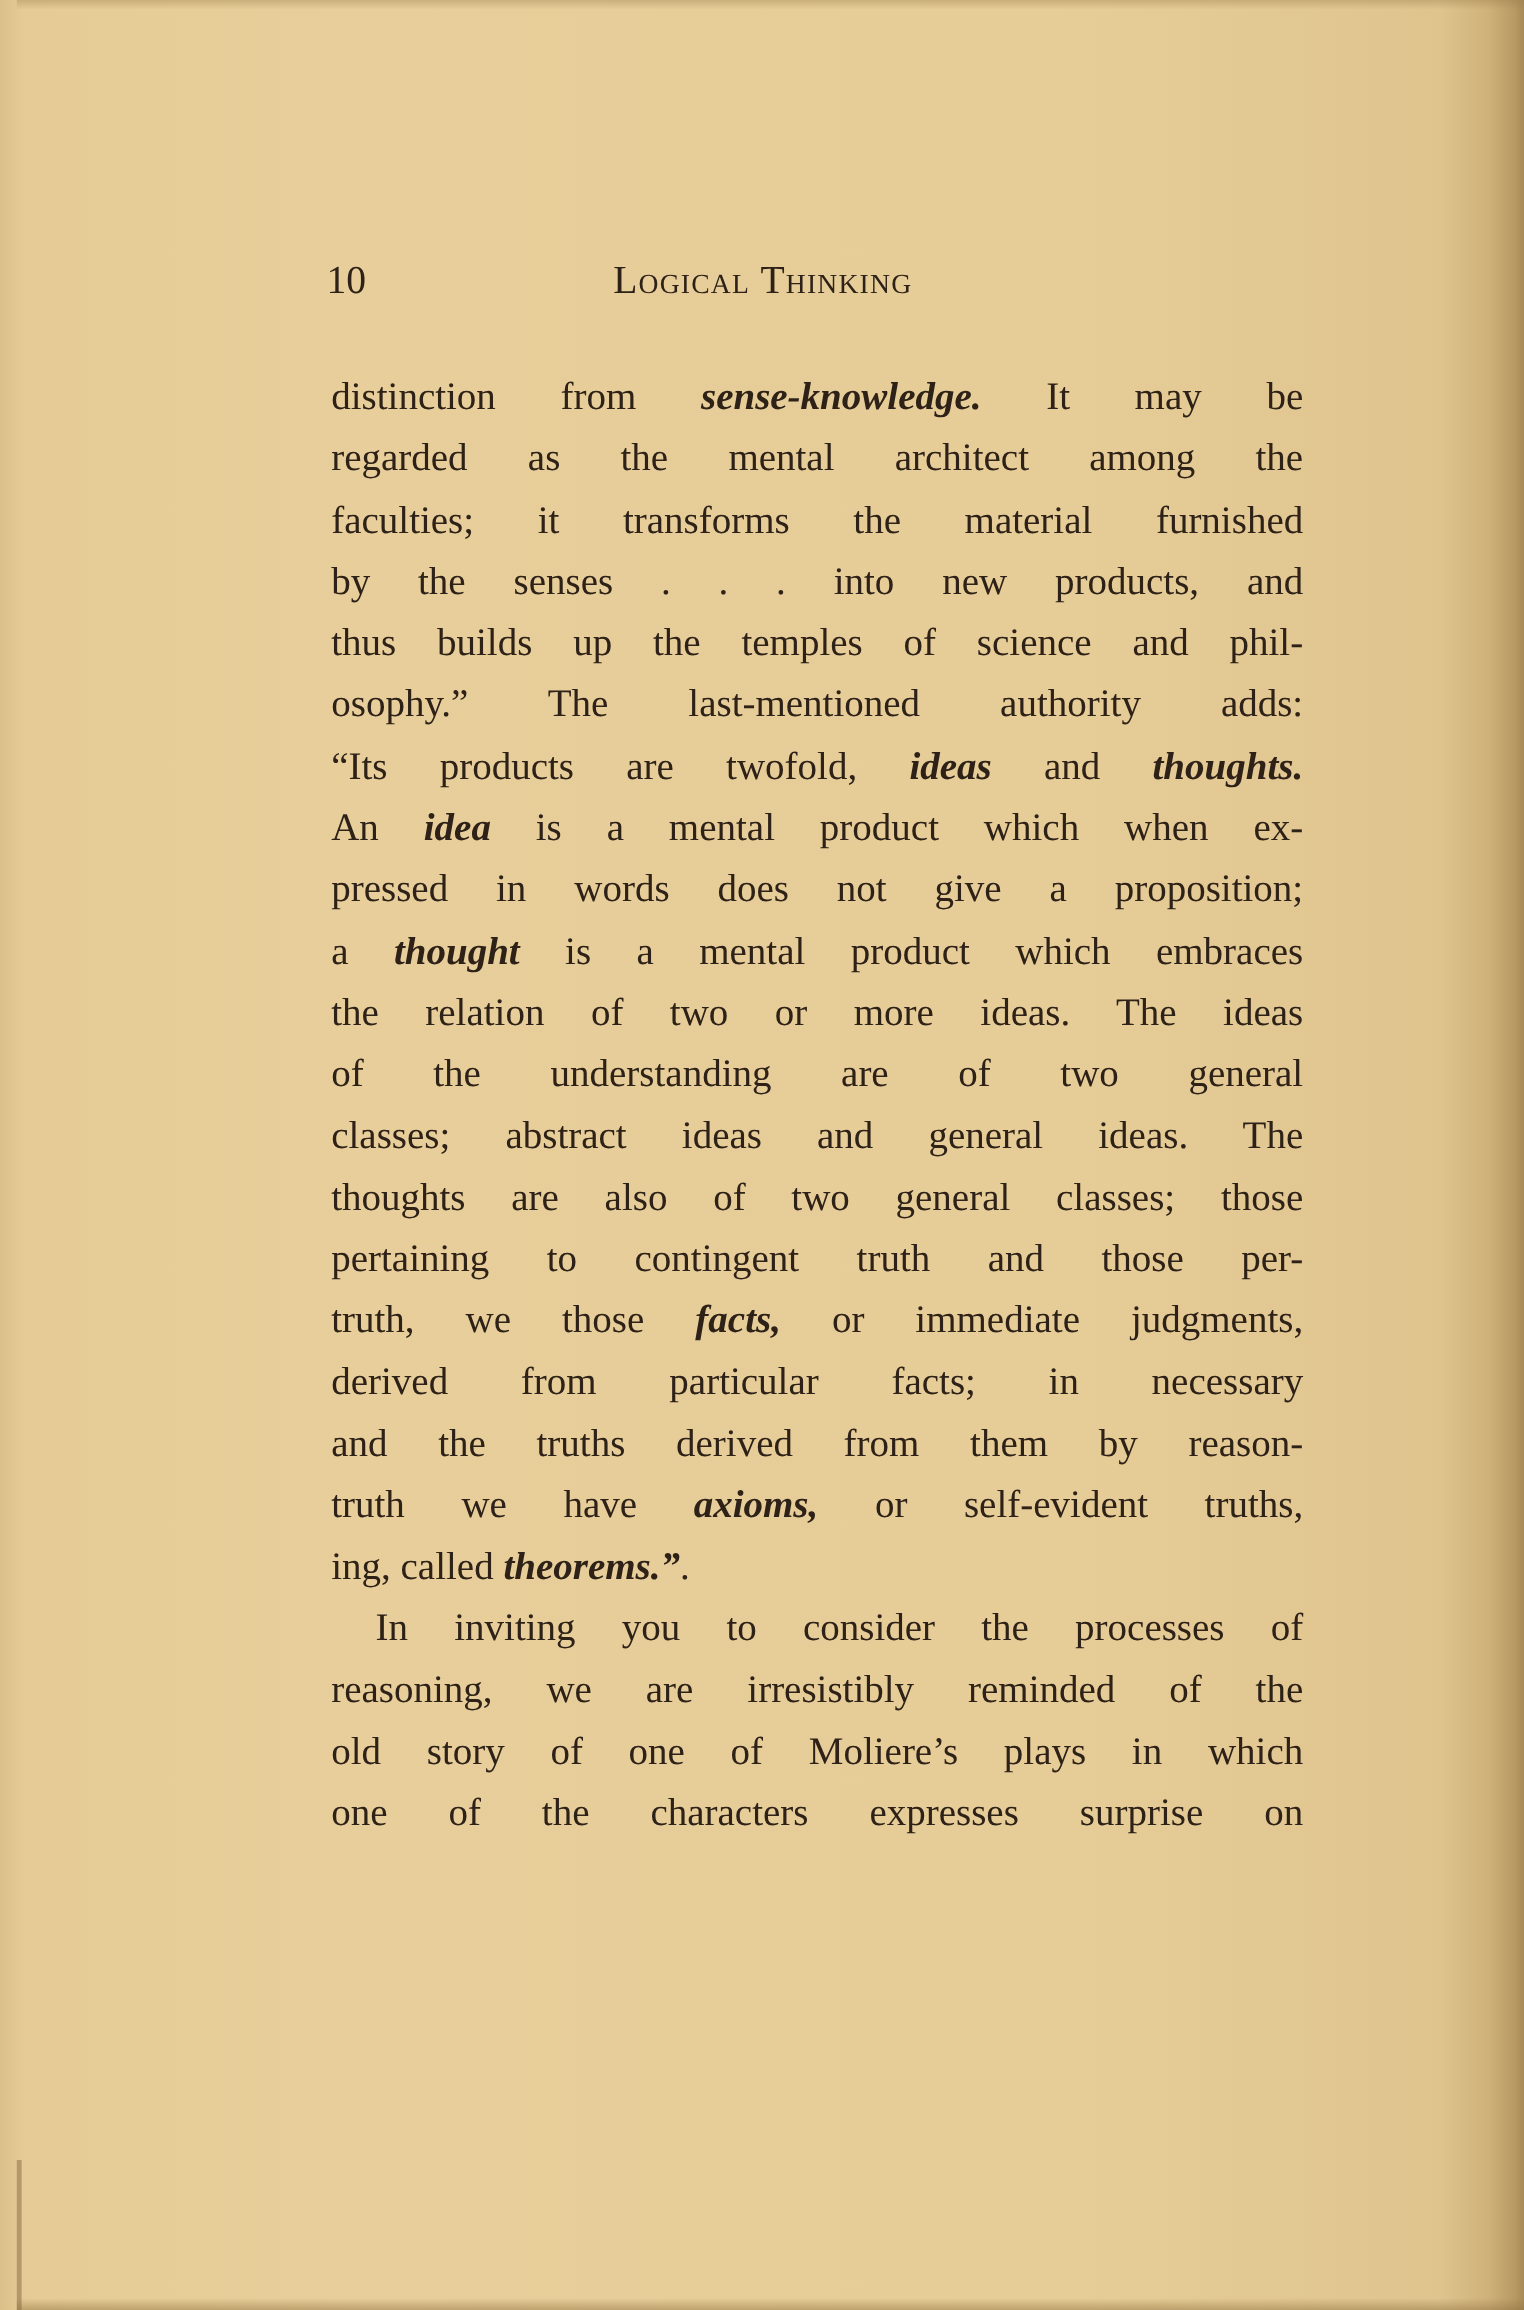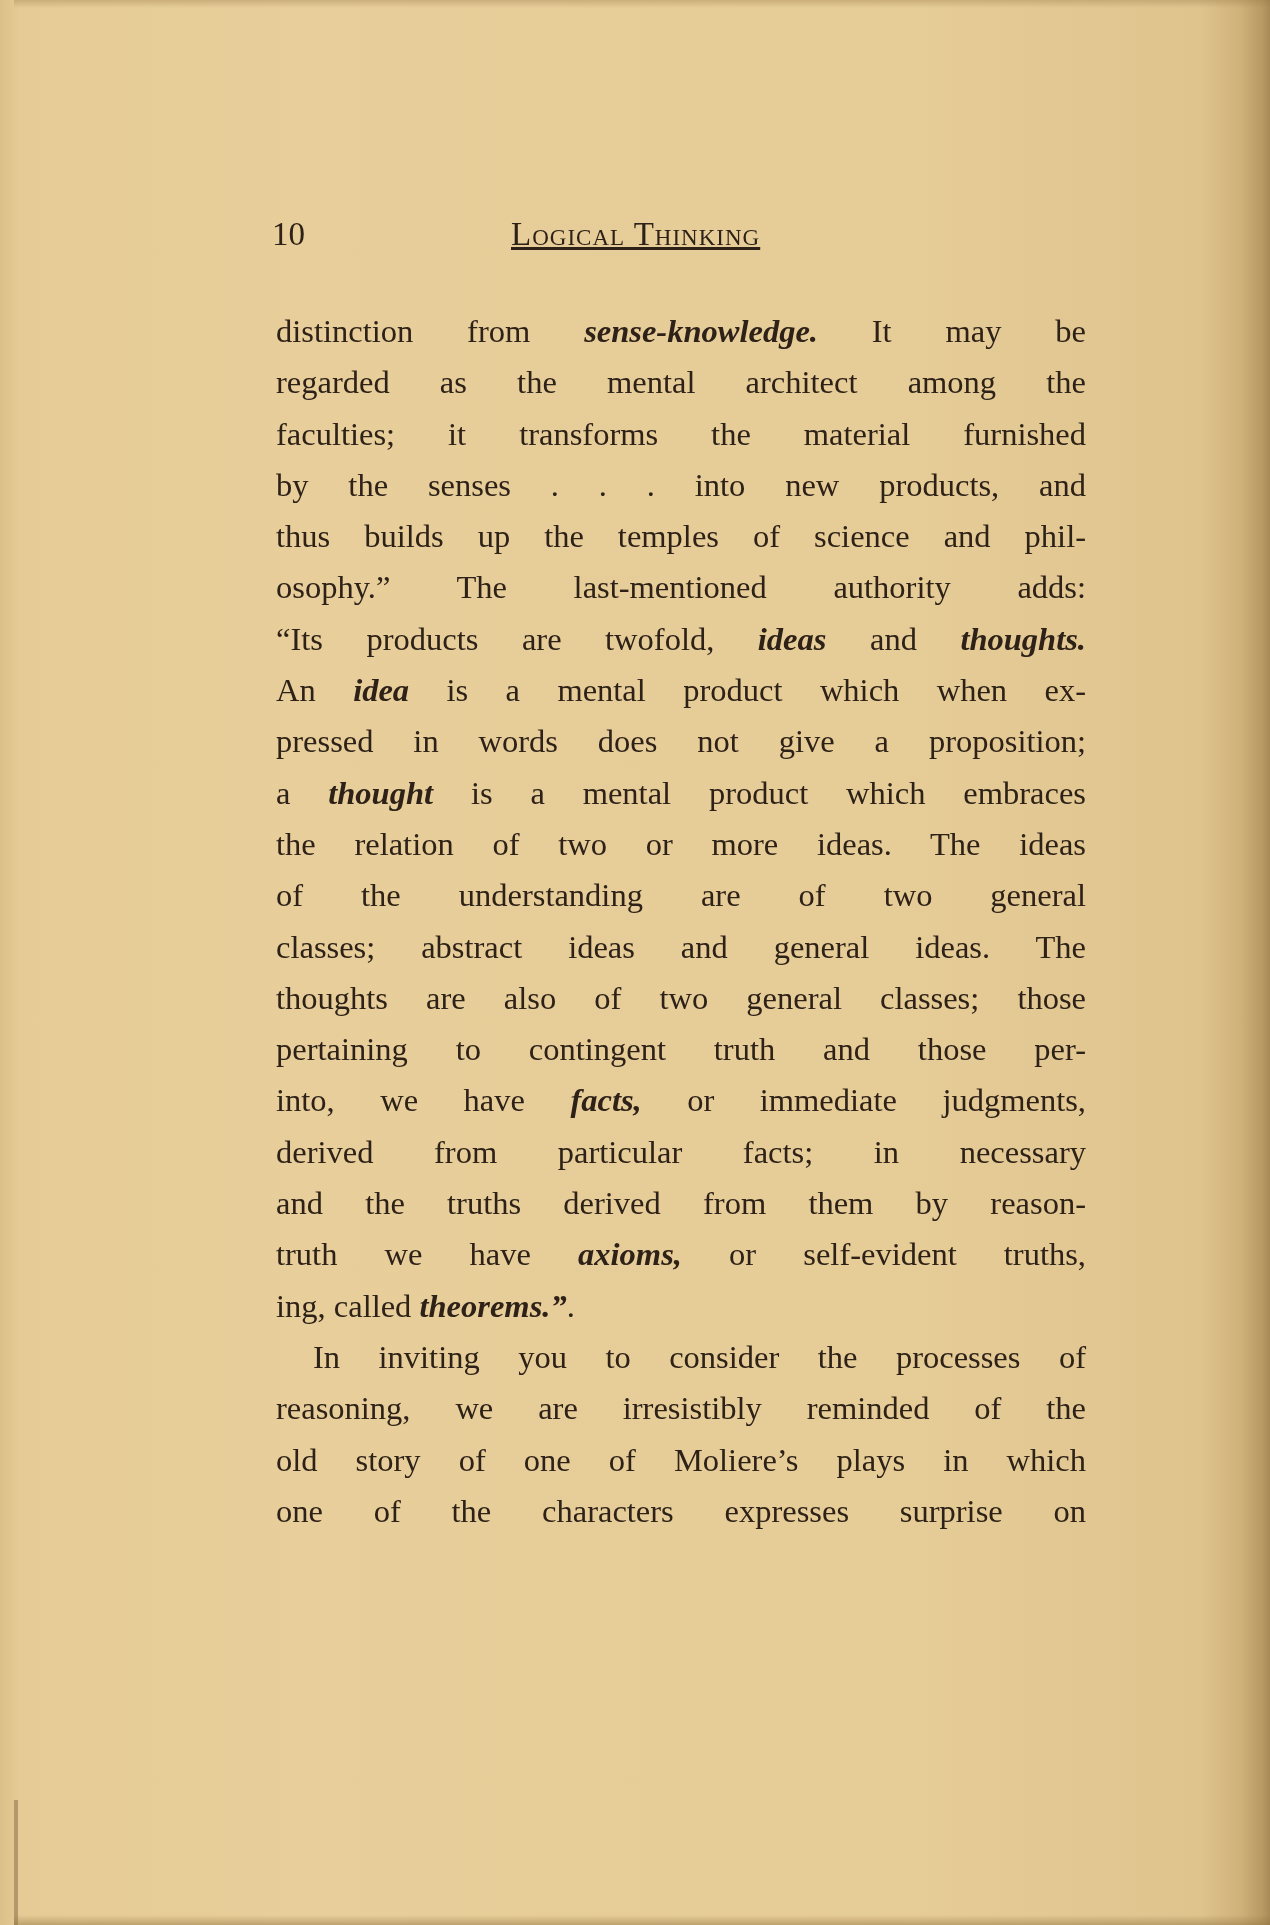--- a/index.html
+++ b/index.html
@@ -44,21 +44,20 @@
       position: absolute;
       left: 0;
       top: 0;
     }
     .running-title {
       position: absolute;
       left: 239px;
       top: 0;
       font-variant: small-caps;
       letter-spacing: 1px;
-      text-decoration: underline;
     }
     .body-text {
       position: absolute;
       left: 262px;
       top: 306px;
       width: 810px;
       font-size: 32.5px;
       line-height: 51.3px;
     }
     .line {
@@ -101,21 +100,21 @@
       <div class="line"><span>osophy.” The last-mentioned authority adds:</span></div>
       <div class="line"><span>“Its products are twofold, </span><em>ideas</em><span> and </span><em>thoughts.</em></div>
       <div class="line"><span>An </span><em>idea</em><span> is a mental product which when ex-</span></div>
       <div class="line"><span>pressed in words does not give a proposition;</span></div>
       <div class="line"><span>a </span><em>thought</em><span> is a mental product which embraces</span></div>
       <div class="line"><span>the relation of two or more ideas.  The ideas</span></div>
       <div class="line"><span>of the understanding are of two general</span></div>
       <div class="line"><span>classes; abstract ideas and general ideas.  The</span></div>
       <div class="line"><span>thoughts are also of two general classes; those</span></div>
       <div class="line"><span>pertaining to contingent truth and those per-</span></div>
-      <div class="line"><span>into, we have </span><em>facts,</em><span> or immediate judgments,</span></div>
+      <div class="line"><span>truth, we those </span><em>facts,</em><span> or immediate judgments,</span></div>
       <div class="line"><span>derived from particular facts; in necessary</span></div>
       <div class="line"><span>and the truths derived from them by reason-</span></div>
       <div class="line"><span>truth we have </span><em>axioms,</em><span> or self-evident truths,</span></div>
       <div class="line last"><span>ing, called </span><em>theorems.”</em><span>.</span></div>
       <div class="line indent"><span>In inviting you to consider the processes of</span></div>
       <div class="line"><span>reasoning, we are irresistibly reminded of the</span></div>
       <div class="line"><span>old story of one of Moliere’s plays in which</span></div>
       <div class="line"><span>one of the characters expresses surprise on</span></div>
     </div>
 </div>

